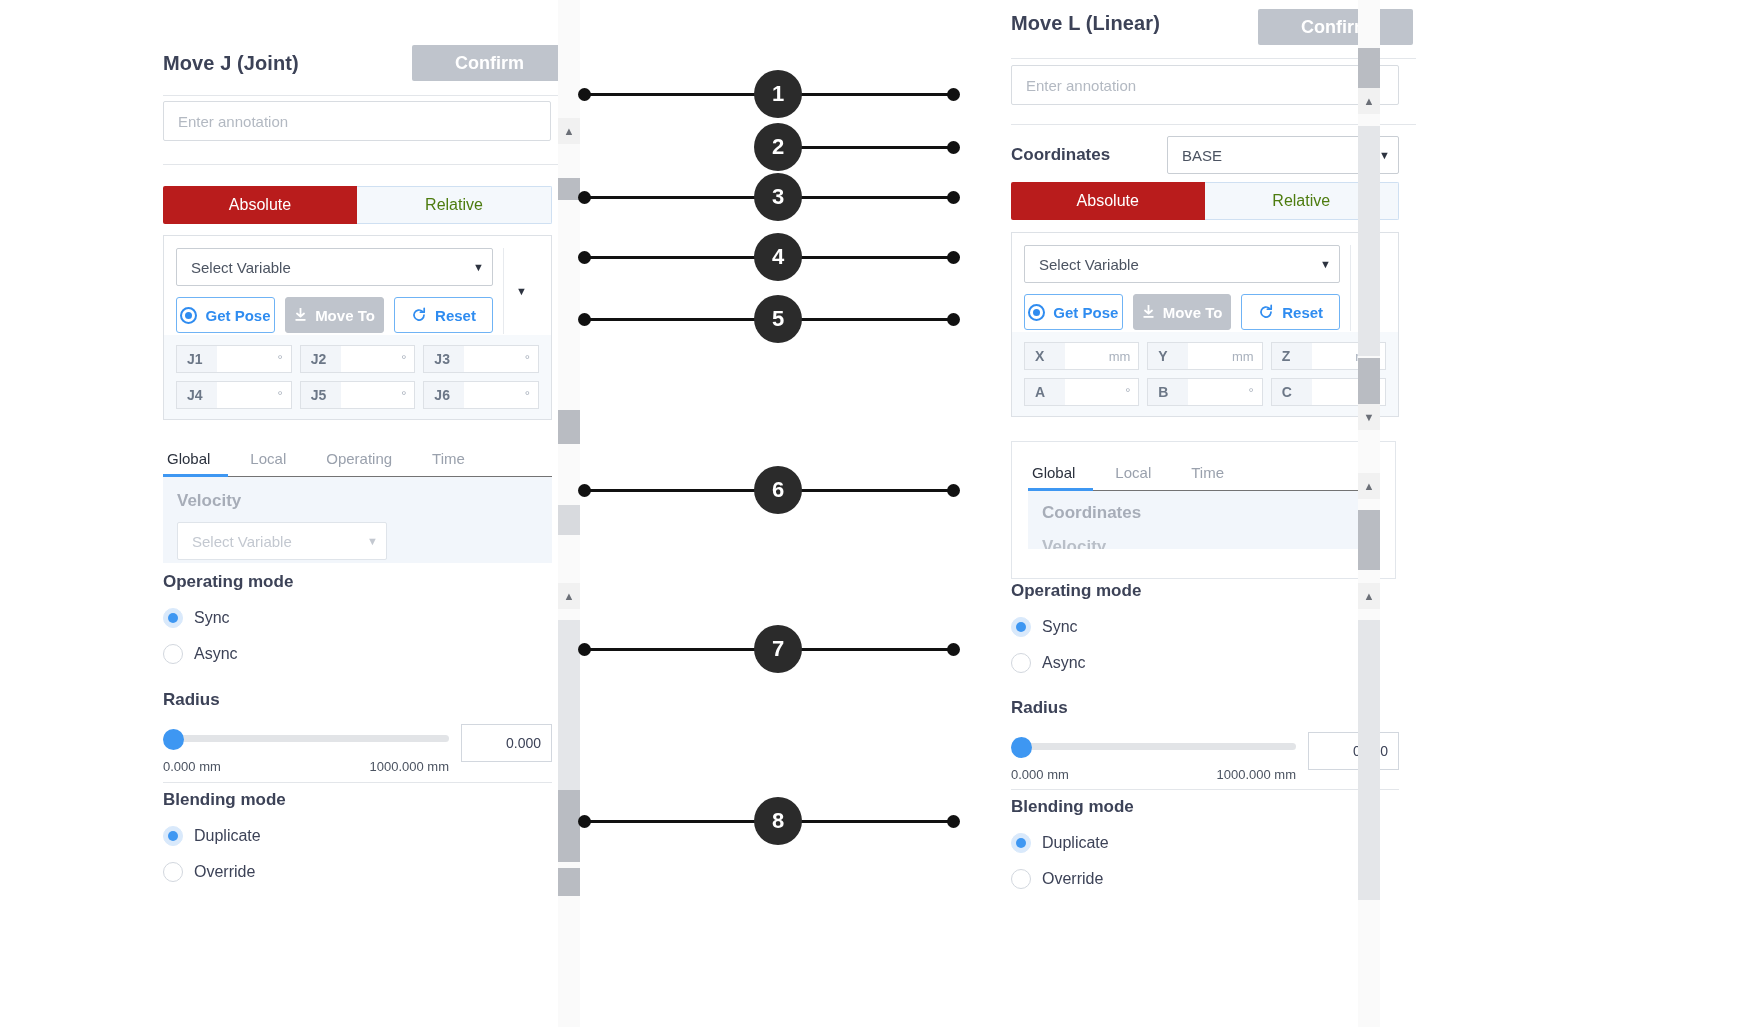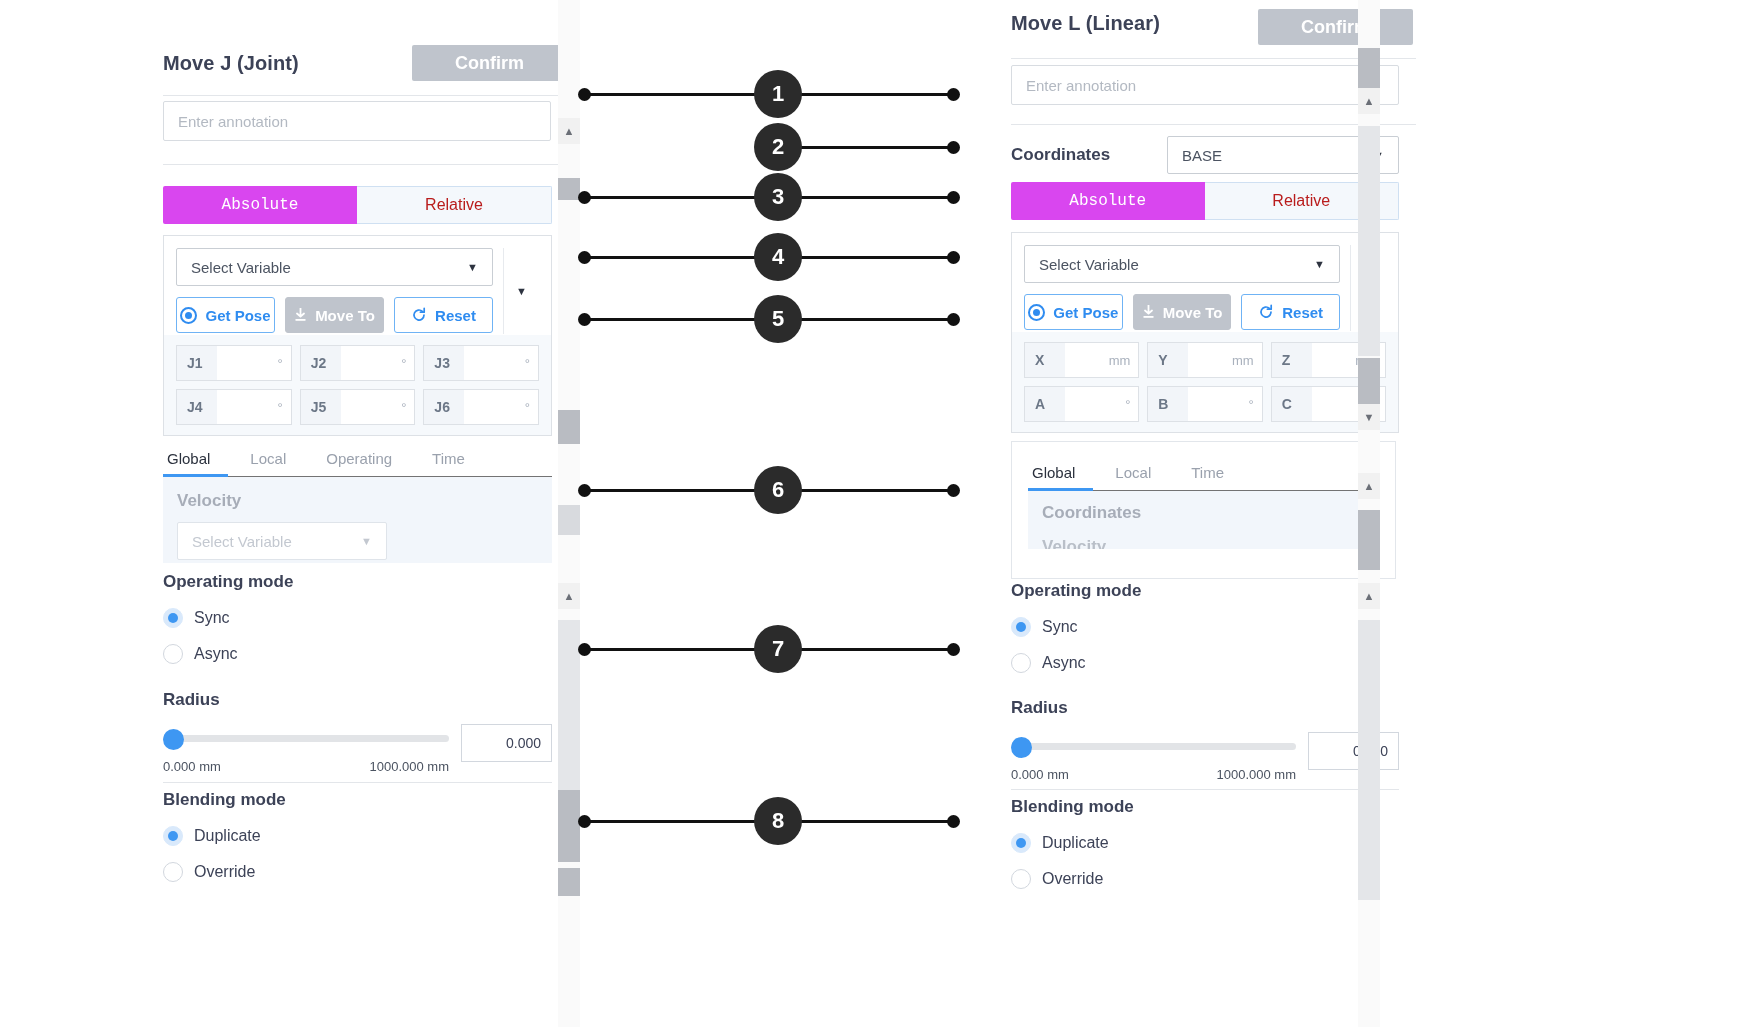--- a/index.html
+++ b/index.html
@@ -27,28 +27,28 @@
 
   .txt-input {
     border: 1px solid #d8dce1; background: #fff; height: 40px;
     display: flex; align-items: center; padding: 0 14px;
     font-size: 15px; color: #b3b9c2; border-radius: 2px;
   }
 
   .segmented { display: flex; height: 38px; border-radius: 2px; overflow: hidden; }
   .seg { flex: 1; display: flex; align-items: center; justify-content: center;
          font-size: 16px; }
-  .seg.on  { background: #d946ef; color: #fff; font-family: Liberation Mono, monospace; }
-  .seg.off { background: #f4f8fc; color: #b91c1c; border: 1px solid #cfe0f2; border-left: none; }
+  .seg.on  { background: #b91c1c; color: #fff; }
+  .seg.off { background: #f4f8fc; color: #4d7c0f; border: 1px solid #cfe0f2; border-left: none; }
 
   .varbox { border: 1px solid #dde1e6; background: #fff; padding: 12px 12px 14px 12px; }
   .select {
     height: 38px; border: 1px solid #c9ced4; background: #fff;
     display: flex; align-items: center; justify-content: space-between;
-    padding: 0 14px 0 14px; font-size: 15px; color: #4b5361; border-radius: 2px;
+    padding: 0 8px 0 14px; font-size: 15px; color: #4b5361; border-radius: 2px;
   }
   .caret { font-size: 11px; color: #2d3340; }
 
   .btnrow { display: flex; gap: 10px; margin-top: 11px; align-items: center; }
   .gbtn {
     height: 36px; border-radius: 3px; display: flex; align-items: center;
     justify-content: center; gap: 8px; font-size: 15px; font-weight: bold;
     flex: 1;
   }
   .gbtn.blue { border: 1px solid #6fb3f5; color: #2f8cf0; background: #fff; }
@@ -59,21 +59,21 @@
     border: 2px solid #2f8cf0; display: inline-block; position: relative;
   }
   .radio-glyph::after {
     content:""; position:absolute; left:3px; top:3px; width:7px; height:7px;
     border-radius:50%; background:#2f8cf0;
   }
 
   .fieldgrid { background: #f6f9fc; border: 1px solid #dde1e6; border-top: none;
                padding: 10px 12px; display: flex; flex-direction: column; gap: 8px; }
   .frow { display: flex; gap: 8px; }
-  .fcell { flex: 1; display: flex; height: 36px; border: 1px solid #dde1e6; background: #fff; }
+  .fcell { flex: 1; display: flex; height: 28px; border: 1px solid #dde1e6; background: #fff; }
   .fcell .lab {
     width: 40px; background: #f2f5f9; display: flex; align-items: center;
     justify-content: flex-start; padding-left: 10px;
     font-size: 14px; color: #6c7787; font-weight: bold;
   }
   .fcell .val { flex: 1; display: flex; align-items: center; justify-content: flex-end;
                 padding-right: 8px; font-size: 13px; color: #a9b1bd; }
 
   .tabs { display: flex; gap: 4px; border-bottom: 1px solid #737373; }
   .tab { padding: 0 18px; height: 36px; display: flex; align-items: center;

